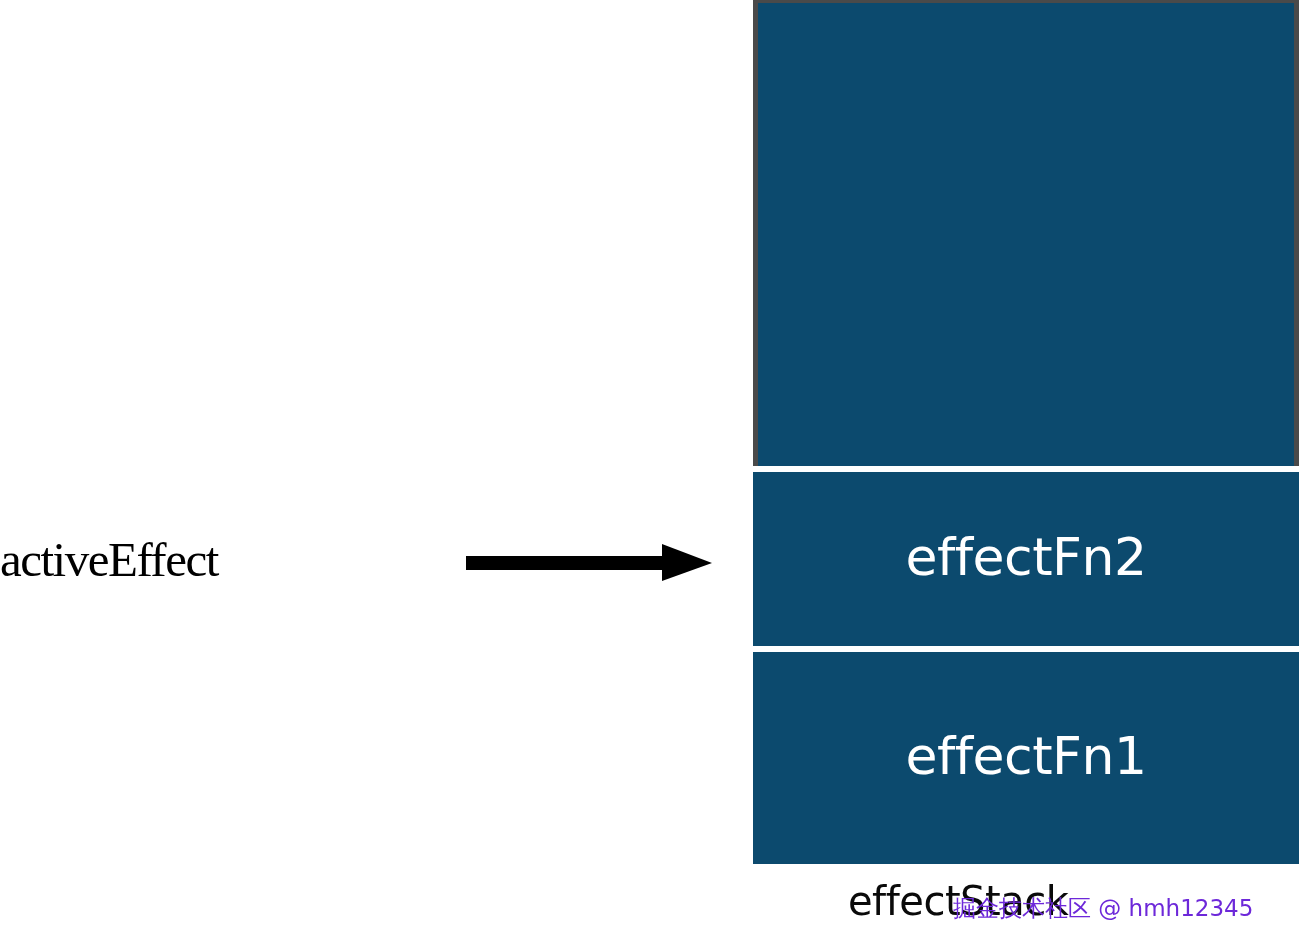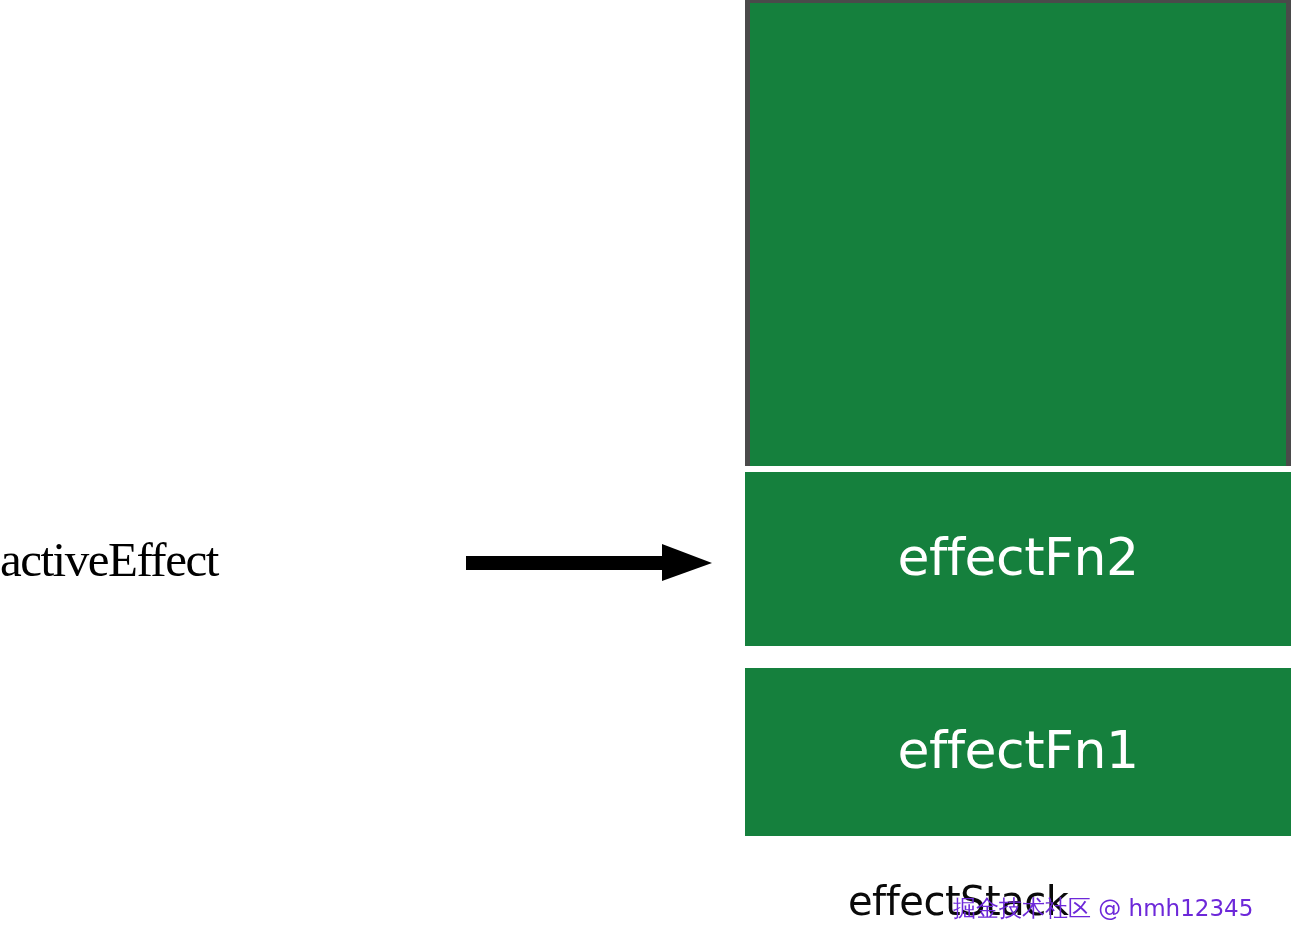--- a/index.html
+++ b/index.html
@@ -41,43 +41,42 @@
   
   #effect-stack {
     position: absolute;
     left: 745px;
     top: -2px;
     width: 546px;
     height: 836px;
   }
   .stack-frame {
     position: absolute;
-    left: 0;
+    left: 8px;
     width: 100%;
-    background: #15803d;
+    background: #0c4a6e;
     box-sizing: border-box;
     display: flex;
     align-items: center;
     justify-content: center;
   }
   #frame-empty {
     top: 0px;
     height: 468px;
     border-top: 5px solid #4a4a4a;
     border-left: 5px solid #4a4a4a;
     border-right: 5px solid #4a4a4a;
   }
   #frame-fn2 {
     top: 474px;
     height: 174px;
   }
   #frame-fn1 {
     top: 654px;
-    height: 168px;
-    margin-top: 16px;
+    height: 212px;
   }
   .frame-label {
     color: #ffffff;
     font-family: "DejaVu Sans", sans-serif;
     font-size: 52px;
     line-height: 52px;
     letter-spacing: -0.5px;
     white-space: nowrap;
     position: relative;
     top: -2px;

